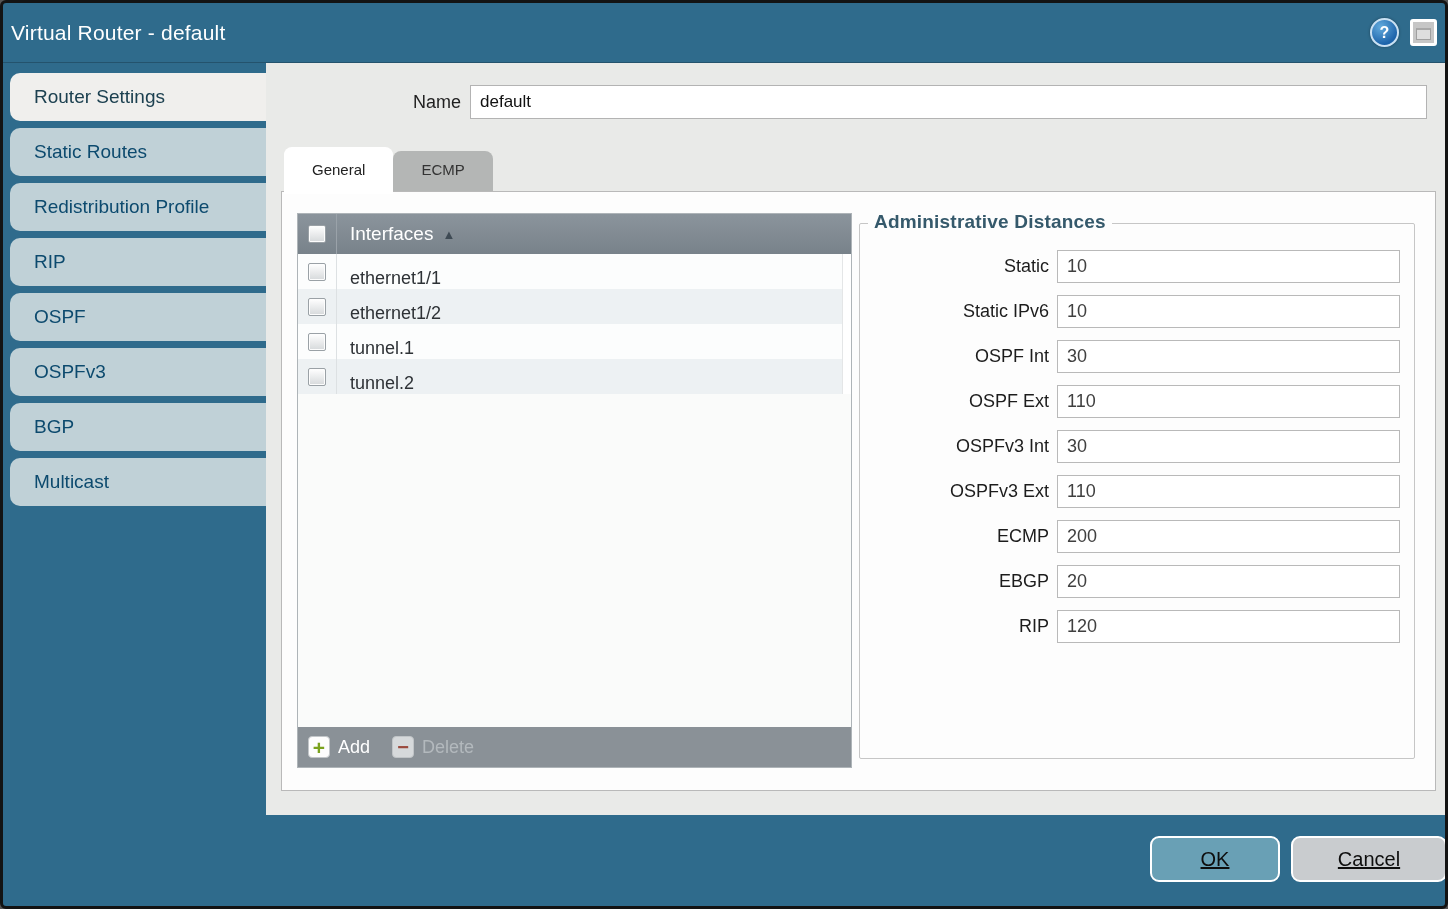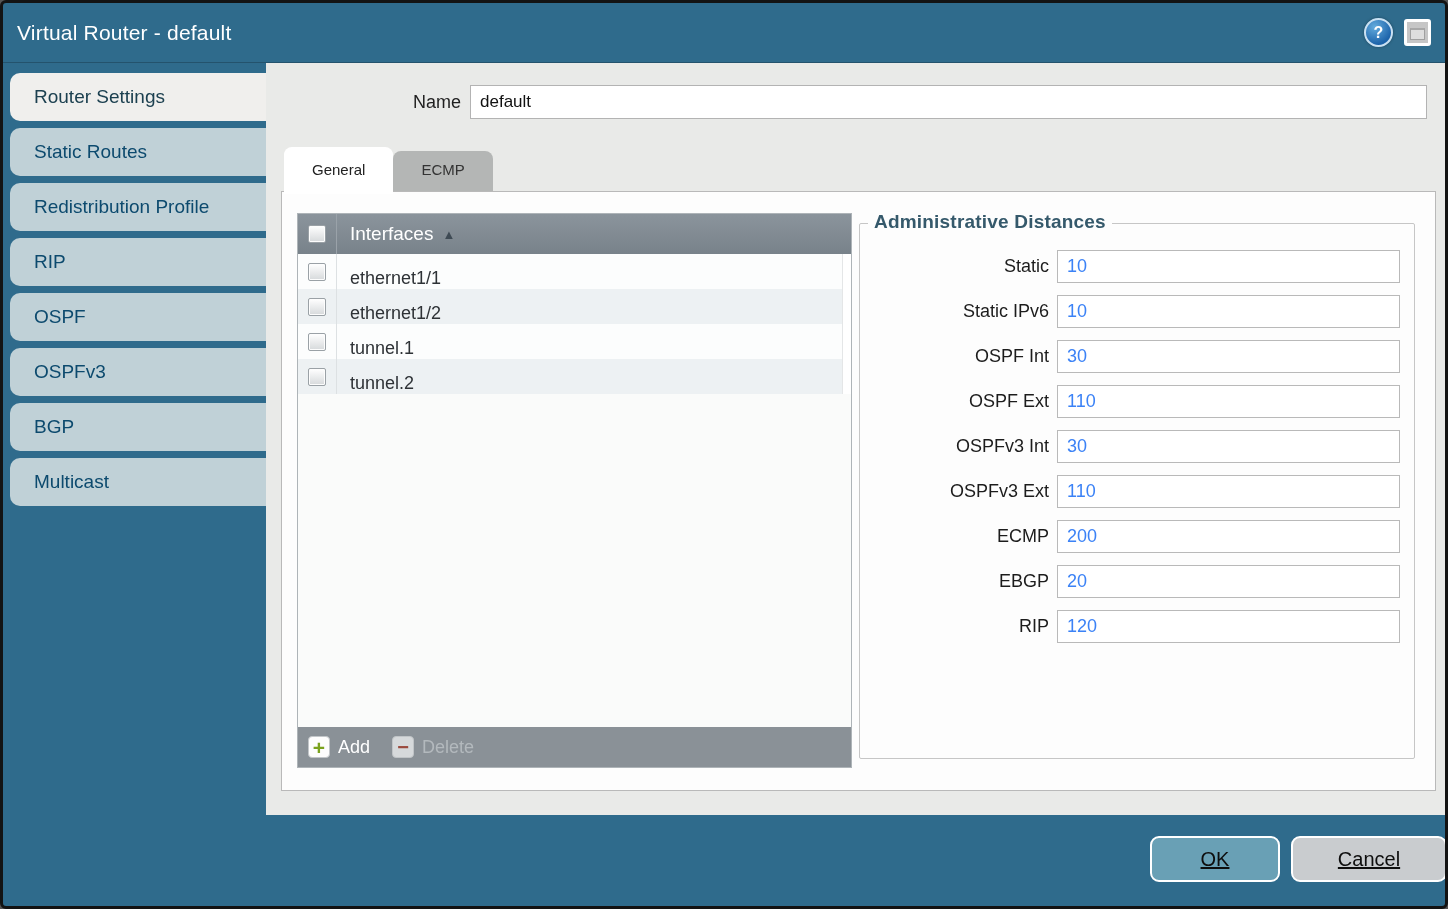--- a/index.html
+++ b/index.html
@@ -8,21 +8,21 @@
 
   .window {
     position:relative; width:1448px; height:909px;
     background:#2f6b8c; border:3px solid #131313; border-radius:6px;
     overflow:hidden;
   }
 
   
   .titlebar {
     position:absolute; top:0; left:0; right:0; height:60px;
-    display:flex; align-items:center; padding:0 14px;
+    display:flex; align-items:center; padding:0 8px;
     border-bottom:1px solid rgba(0,0,0,.22);
   }
   .title { color:#fff; font-size:21px; letter-spacing:.2px; }
   .titlebar-icons { margin-left:auto; display:flex; align-items:center; gap:11px; }
   .help-icon {
     width:29px; height:29px; border-radius:50%;
     background: radial-gradient(circle at 35% 28%, #63abdd, #1c63aa 72%);
     border:2px solid #c9e0f2; box-shadow:0 0 3px rgba(0,0,0,.35);
     color:#fff; font-weight:bold; font-size:16px;
     display:flex; align-items:center; justify-content:center;
@@ -134,21 +134,21 @@
     font-size:19px; font-weight:bold; color:#35596b; letter-spacing:.2px;
   }
   .ad-fields { padding-top:26px; }
   .ad-field {
     display:flex; align-items:center; justify-content:flex-end;
     margin:0 14px 12px 0;
   }
   .ad-field label { font-size:18px; color:#1c1c1c; margin-right:8px; white-space:nowrap; }
   .ad-input {
     width:343px; height:33px; border:1px solid #b9b9b9; background:#fff;
-    font-family:"Liberation Sans",sans-serif; font-size:18px; padding:0 9px; color:#3b82f6;
+    font-family:"Liberation Sans",sans-serif; font-size:18px; padding:0 9px; color:#404040;
   }
 
   
   .dlg-btn {
     position:absolute; height:46px; border:2px solid #fff; border-radius:9px;
     font-family:"Liberation Sans",sans-serif; font-size:20px; color:#0e0e0e;
     display:flex; align-items:center; justify-content:center; cursor:pointer;text-decoration:underline;
   }
   .ok-btn { left:1147px; top:833px; width:130px; background:#69a0b5; }
   .cancel-btn { left:1288px; top:833px; width:156px; background:#c9cccf; }

